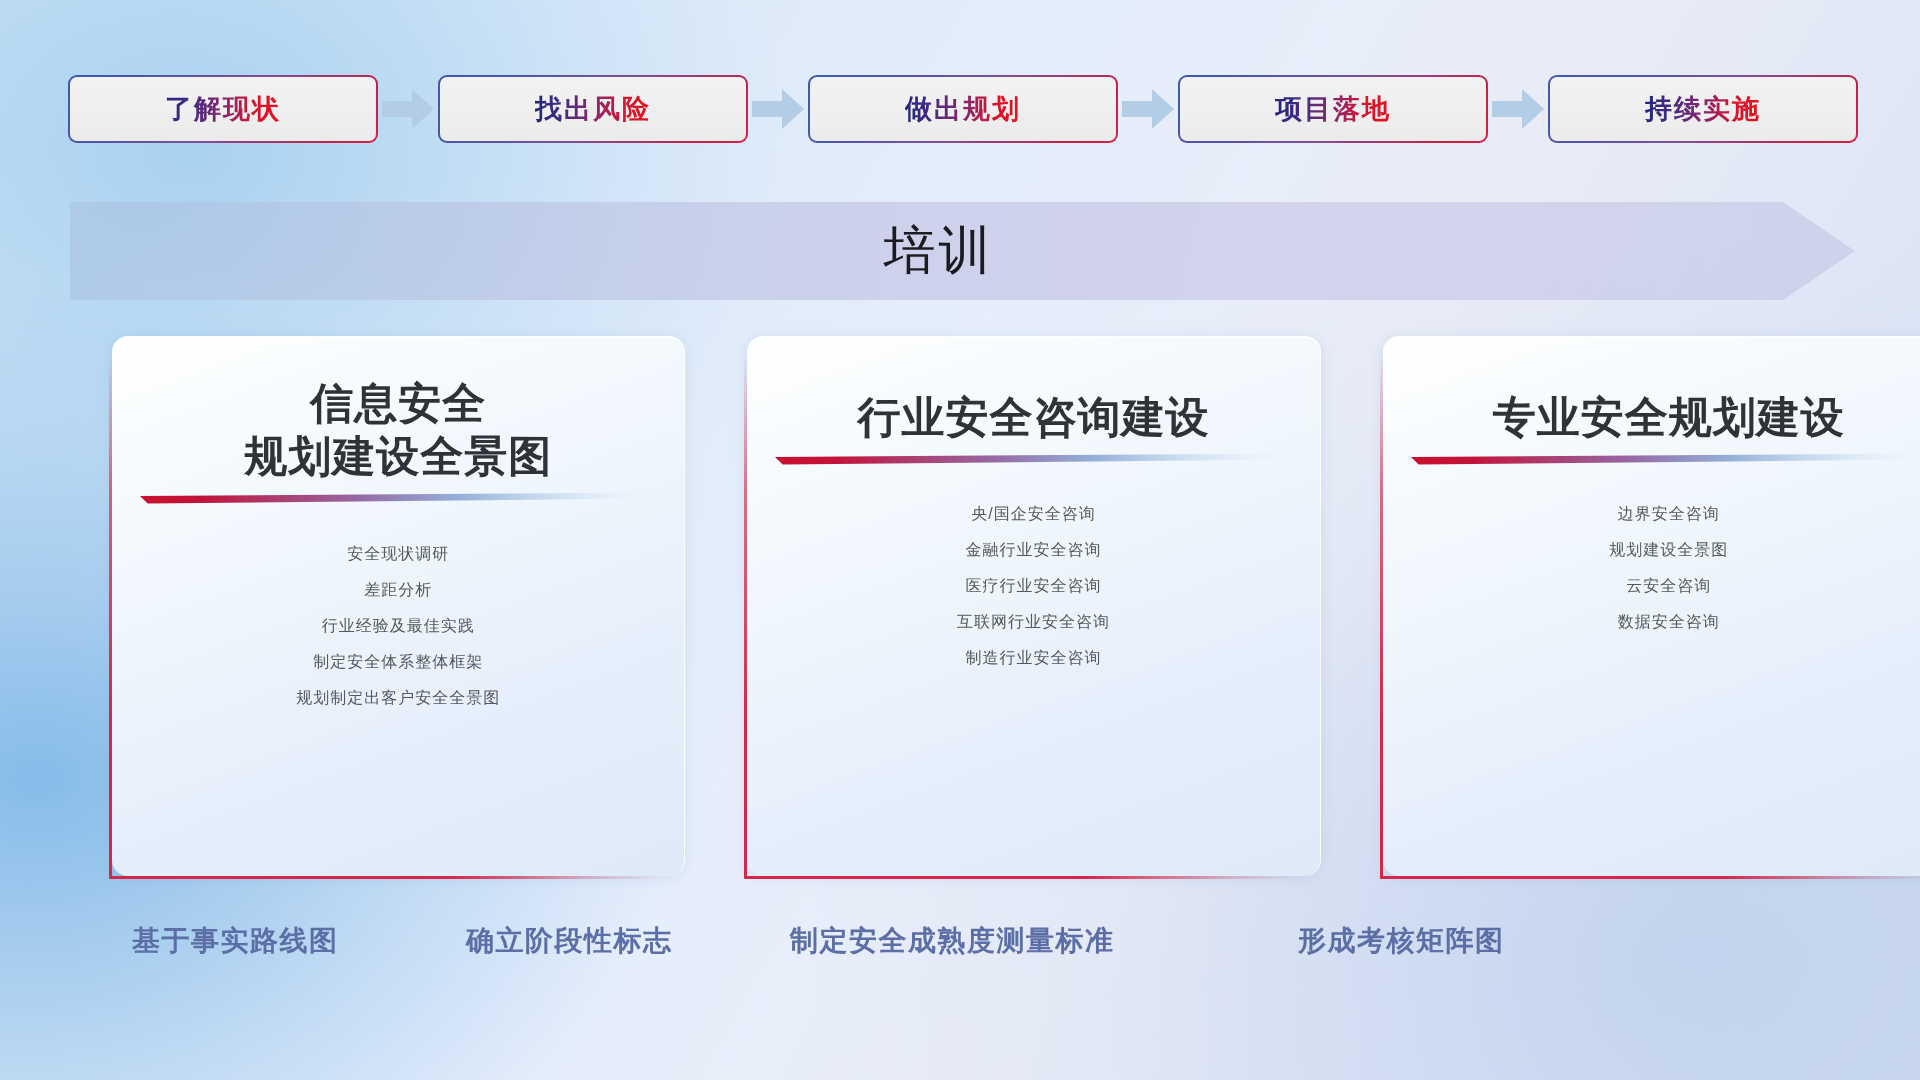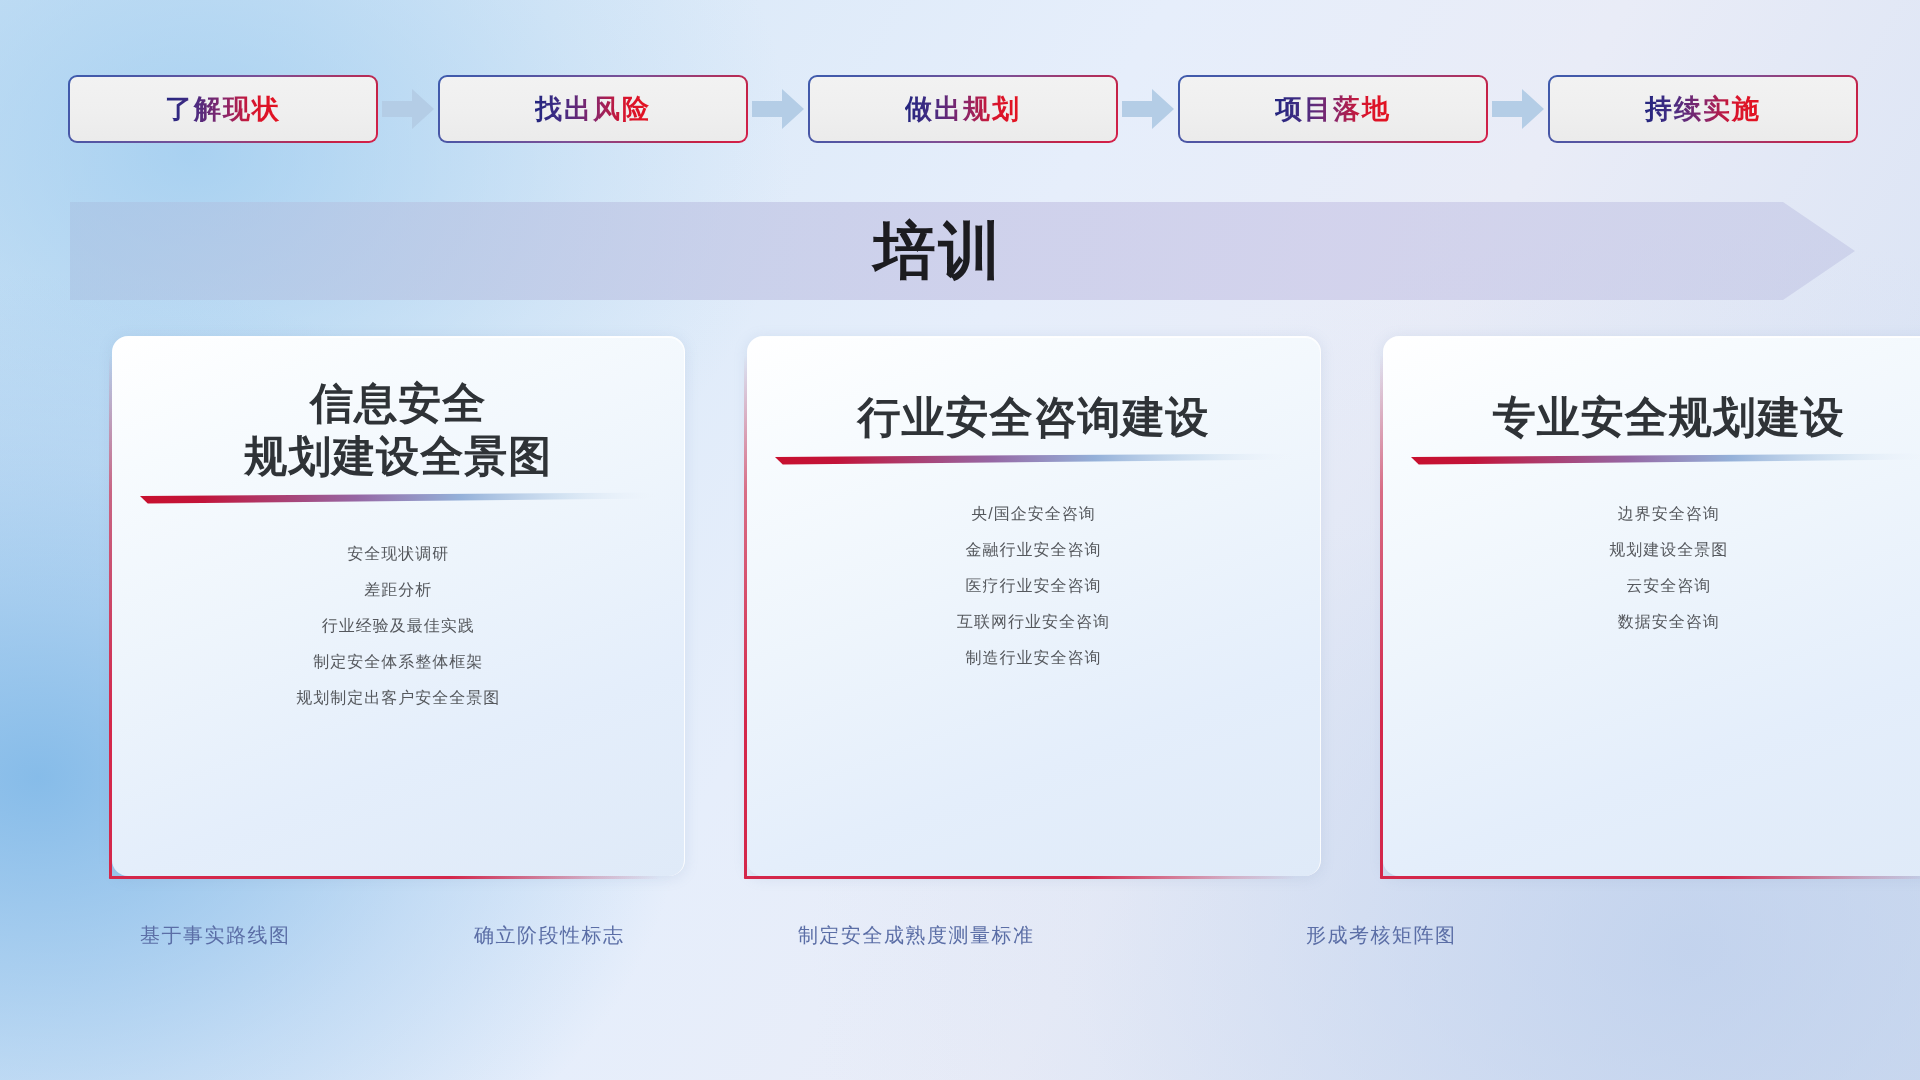--- a/index.html
+++ b/index.html
@@ -92,22 +92,22 @@
         rgba(205,204,233,0.80) 70%,
         rgba(196,201,230,0.66) 100%);
   }
   #banner .banner-title {
     position: absolute;
     inset: 0;
     display: flex;
     align-items: center;
     justify-content: center;
     padding-right: 48px;
-    font-size: 62px;
-    font-weight: 700;
+    font-size: 52px;
+    font-weight: 400;
     color: #1c1c20;
     letter-spacing: 3px;
   }
 
   
   #cards {
     position: absolute;
     left: 112px;
     top: 336px;
     width: 1844px;
@@ -187,26 +187,25 @@
   
   #footnotes {
     position: absolute;
     left: 0;
     top: 922px;
     width: 1920px;
     height: 48px;
   }
   .footnote {
     position: absolute;
-    font-size: 20px;
-    font-weight: 400;
+    font-size: 28px;
+    font-weight: 700;
     color: #5b6ea6;
     letter-spacing: 1.5px;
     white-space: nowrap;
-    margin-left: 8px;
   }
   .fn0 { left: 132px; }
   .fn1 { left: 466px; }
   .fn2 { left: 790px; text-align: center; }
   .fn3 { left: 1298px; }
 </style>
 </head>
 <body>
 
 <div id="stage">

